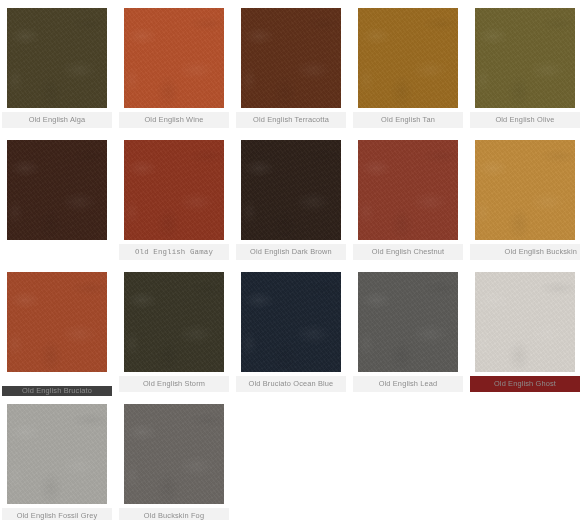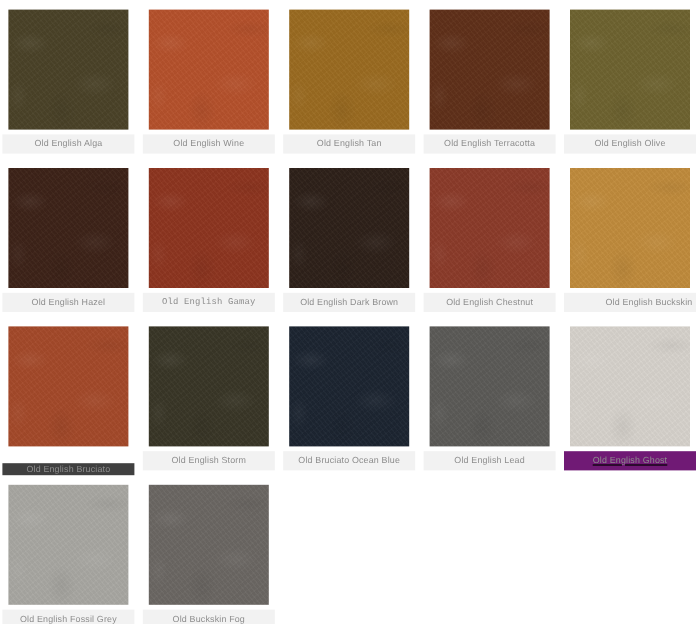--- a/index.html
+++ b/index.html
@@ -102,48 +102,45 @@
     <div class="swatch-card">
       <div class="swatch-frame">
         <div class="swatch-color" style="background-color: rgb(181, 81, 44);"></div>
       </div>
       <div class="swatch-caption" style="background: rgb(242, 242, 242);">
         <span class="swatch-caption-text" style="color: rgb(141, 141, 141);">Old English Wine</span>
       </div>
     </div>
     <div class="swatch-card">
       <div class="swatch-frame">
+        <div class="swatch-color" style="background-color: rgb(95, 48, 25);"></div>
+      </div>
+      <div class="swatch-caption" style="background: rgb(242, 242, 242);">
+        <span class="swatch-caption-text" style="color: rgb(141, 141, 141);">Old English Terracotta</span>
+      </div>
+    </div>
+    <div class="swatch-card">
+      <div class="swatch-frame">
         <div class="swatch-color" style="background-color: rgb(154, 107, 33);"></div>
       </div>
       <div class="swatch-caption" style="background: rgb(242, 242, 242);">
         <span class="swatch-caption-text" style="color: rgb(141, 141, 141);">Old English Tan</span>
       </div>
     </div>
     <div class="swatch-card">
       <div class="swatch-frame">
-        <div class="swatch-color" style="background-color: rgb(95, 48, 25);"></div>
-      </div>
-      <div class="swatch-caption" style="background: rgb(242, 242, 242);">
-        <span class="swatch-caption-text" style="color: rgb(141, 141, 141);">Old English Terracotta</span>
-      </div>
-    </div>
-    <div class="swatch-card">
-      <div class="swatch-frame">
         <div class="swatch-color" style="background-color: rgb(110, 99, 48);"></div>
       </div>
       <div class="swatch-caption" style="background: rgb(242, 242, 242);">
         <span class="swatch-caption-text" style="color: rgb(141, 141, 141);">Old English Olive</span>
       </div>
     </div>
     <div class="swatch-card">
       <div class="swatch-frame">
         <div class="swatch-color" style="background-color: rgb(61, 35, 24);"></div>
-      </div>
-      <div class="swatch-caption" style="background: rgb(242, 242, 242);">
-        <span class="swatch-caption-text" style="color: rgb(141, 141, 141);">Old English Hazel</span>
       </div>
     </div>
     <div class="swatch-card">
       <div class="swatch-frame">
         <div class="swatch-color" style="background-color: rgb(141, 53, 32);"></div>
       </div>
       <div class="swatch-caption" style="background: rgb(242, 242, 242);">
         <span class="swatch-caption-text" style="color: rgb(141, 141, 141); font-family: Liberation Mono, monospace;">Old English Gamay</span>
       </div>
     </div>
@@ -200,21 +197,21 @@
         <div class="swatch-color" style="background-color: rgb(91, 90, 87);"></div>
       </div>
       <div class="swatch-caption" style="background: rgb(242, 242, 242);">
         <span class="swatch-caption-text" style="color: rgb(141, 141, 141);">Old English Lead</span>
       </div>
     </div>
     <div class="swatch-card">
       <div class="swatch-frame">
         <div class="swatch-color" style="background-color: rgb(214, 210, 204);"></div>
       </div>
-      <div class="swatch-caption" style="background: #701a75; text-decoration: underline;">
+      <div class="swatch-caption" style="background: #7f1d1d;">
         <span class="swatch-caption-text" style="color: rgb(141, 141, 141);">Old English Ghost</span>
       </div>
     </div>
     <div class="swatch-card">
       <div class="swatch-frame">
         <div class="swatch-color" style="background-color: rgb(168, 167, 162);"></div>
       </div>
       <div class="swatch-caption" style="background: rgb(242, 242, 242);">
         <span class="swatch-caption-text" style="color: rgb(141, 141, 141);">Old English Fossil Grey</span>
       </div>

